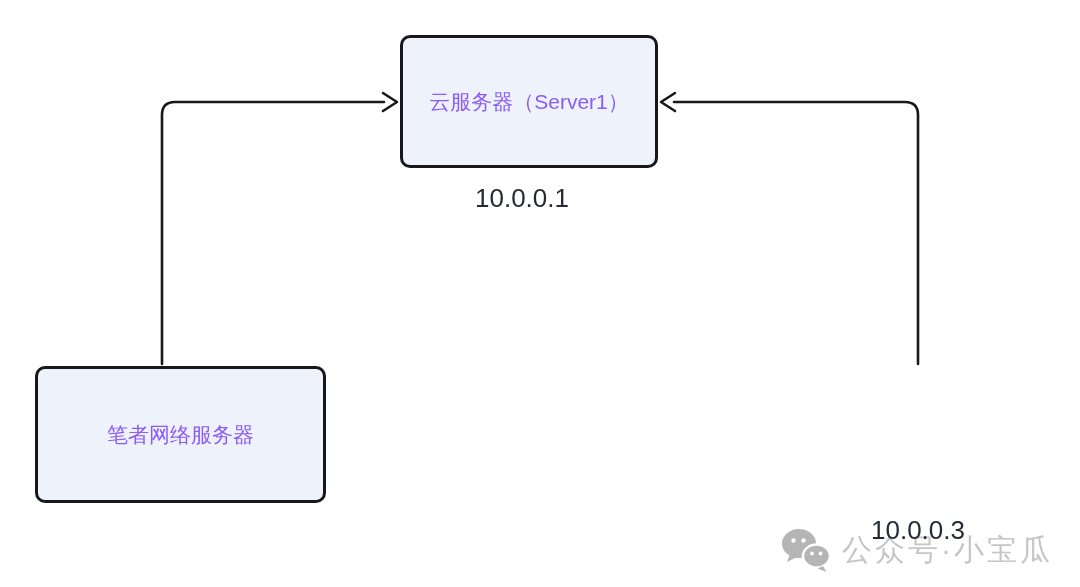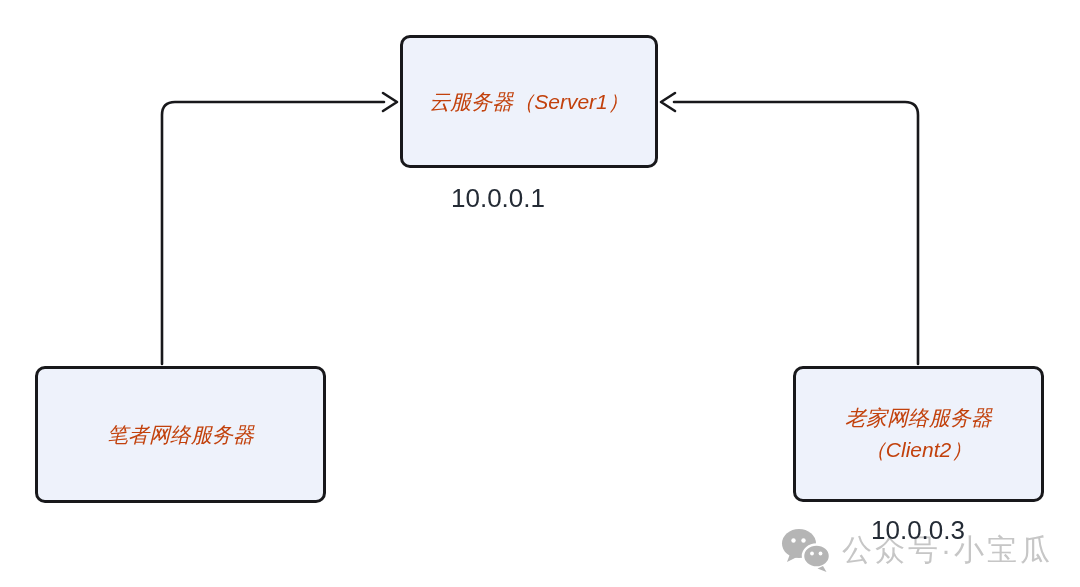--- a/index.html
+++ b/index.html
@@ -24,40 +24,39 @@
   .node {
     position: absolute;
     background: #eef2fb;
     border: 3px solid #18181b;
     border-radius: 10px;
     display: flex;
     flex-direction: column;
     align-items: center;
     justify-content: center;
     box-sizing: border-box;
-    color: #c2410c;
+    color: #8b5cf6;
     font-size: 21px;
     line-height: 32px;
     text-align: center;
     z-index: 2;
-    font-style: italic;
   }
   .node-server1 { left: 400px; top: 35px;  width: 258px; height: 133px; }
   .node-client1 { left: 35px;  top: 366px; width: 291px; height: 137px; }
   .node-client2 { left: 793px; top: 366px; width: 251px; height: 136px; }
   .ip-label {
     position: absolute;
     color: #242b35;
     font-size: 26px;
     text-align: center;
     white-space: nowrap;
     transform: translateX(-50%);
     z-index: 3;
   }
-  .ip-server1 { left: 498px; top: 183px; }
+  .ip-server1 { left: 522px; top: 183px; }
   .ip-client1 { left: 163px; top: 515px; }
   .ip-client2 { left: 918px; top: 515px; }
   .watermark {
     position: absolute;
     left: 780px;
     top: 527px;
     display: flex;
     align-items: center;
     gap: 10px;
     z-index: 1;
@@ -89,24 +88,20 @@
   </svg>
 
   <div class="node node-server1">
     <div>云服务器（Server1）</div>
   </div>
 
   <div class="node node-client1">
     <div>笔者网络服务器</div>
   </div>
 
-  <div class="node node-client2">
-    <div>老家网络服务器</div>
-    <div>（Client2）</div>
-  </div>
 
   <div class="ip-label ip-server1">10.0.0.1</div>
   <div class="ip-label ip-client2">10.0.0.3</div>
 
   <div class="watermark">
     <svg class="wechat-icon" width="52" height="46" viewBox="0 0 52 46" xmlns="http://www.w3.org/2000/svg">
 
       <g fill="#b5b5b5">
         <ellipse cx="19" cy="16.5" rx="17" ry="14.5"></ellipse>
         <path d="M 10 27 L 7 35 L 17 30 Z"></path>

